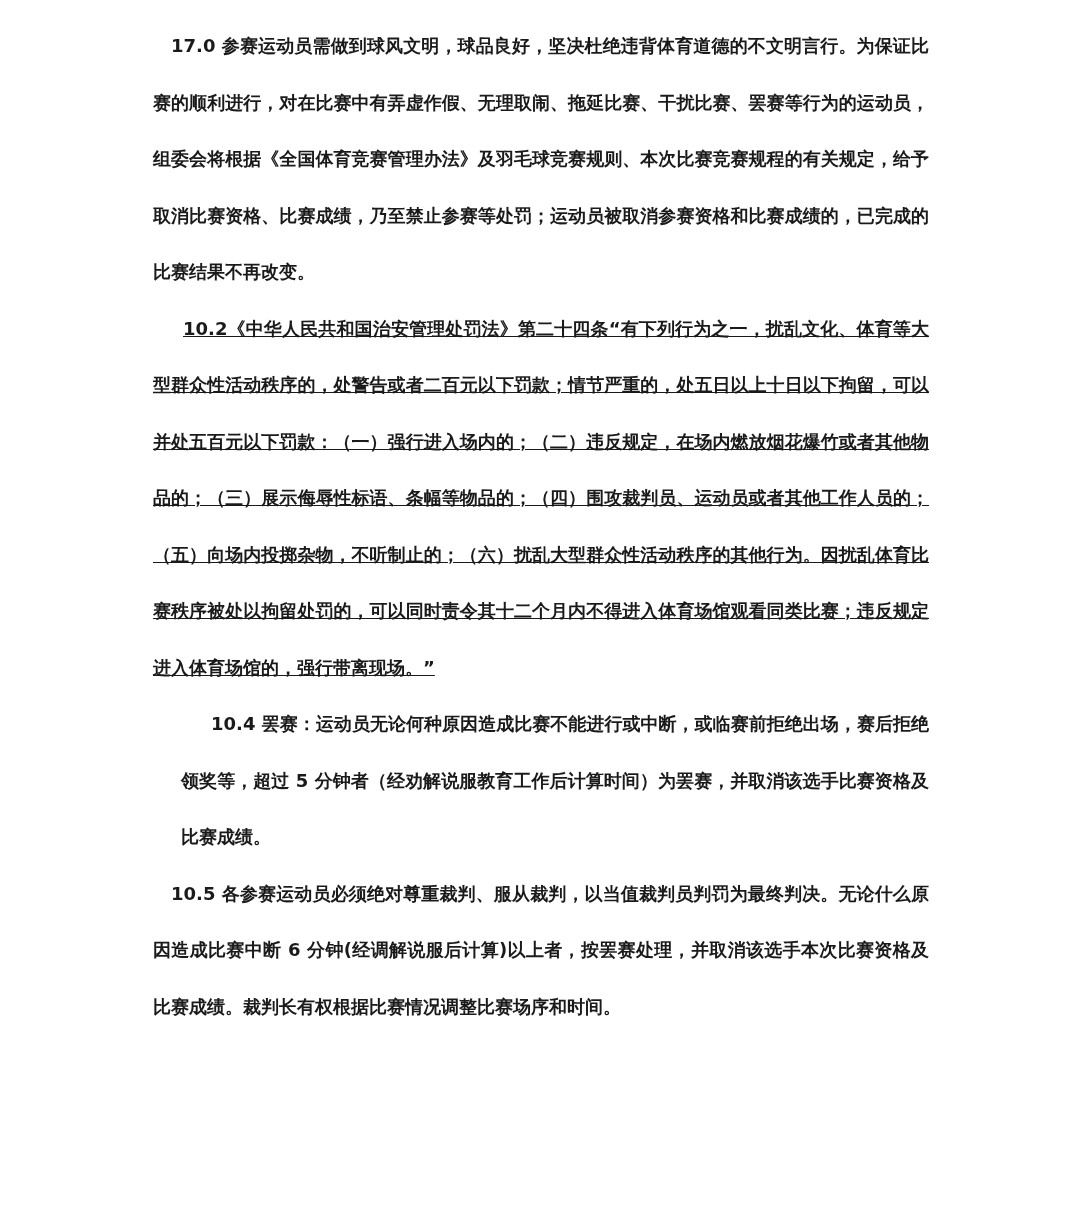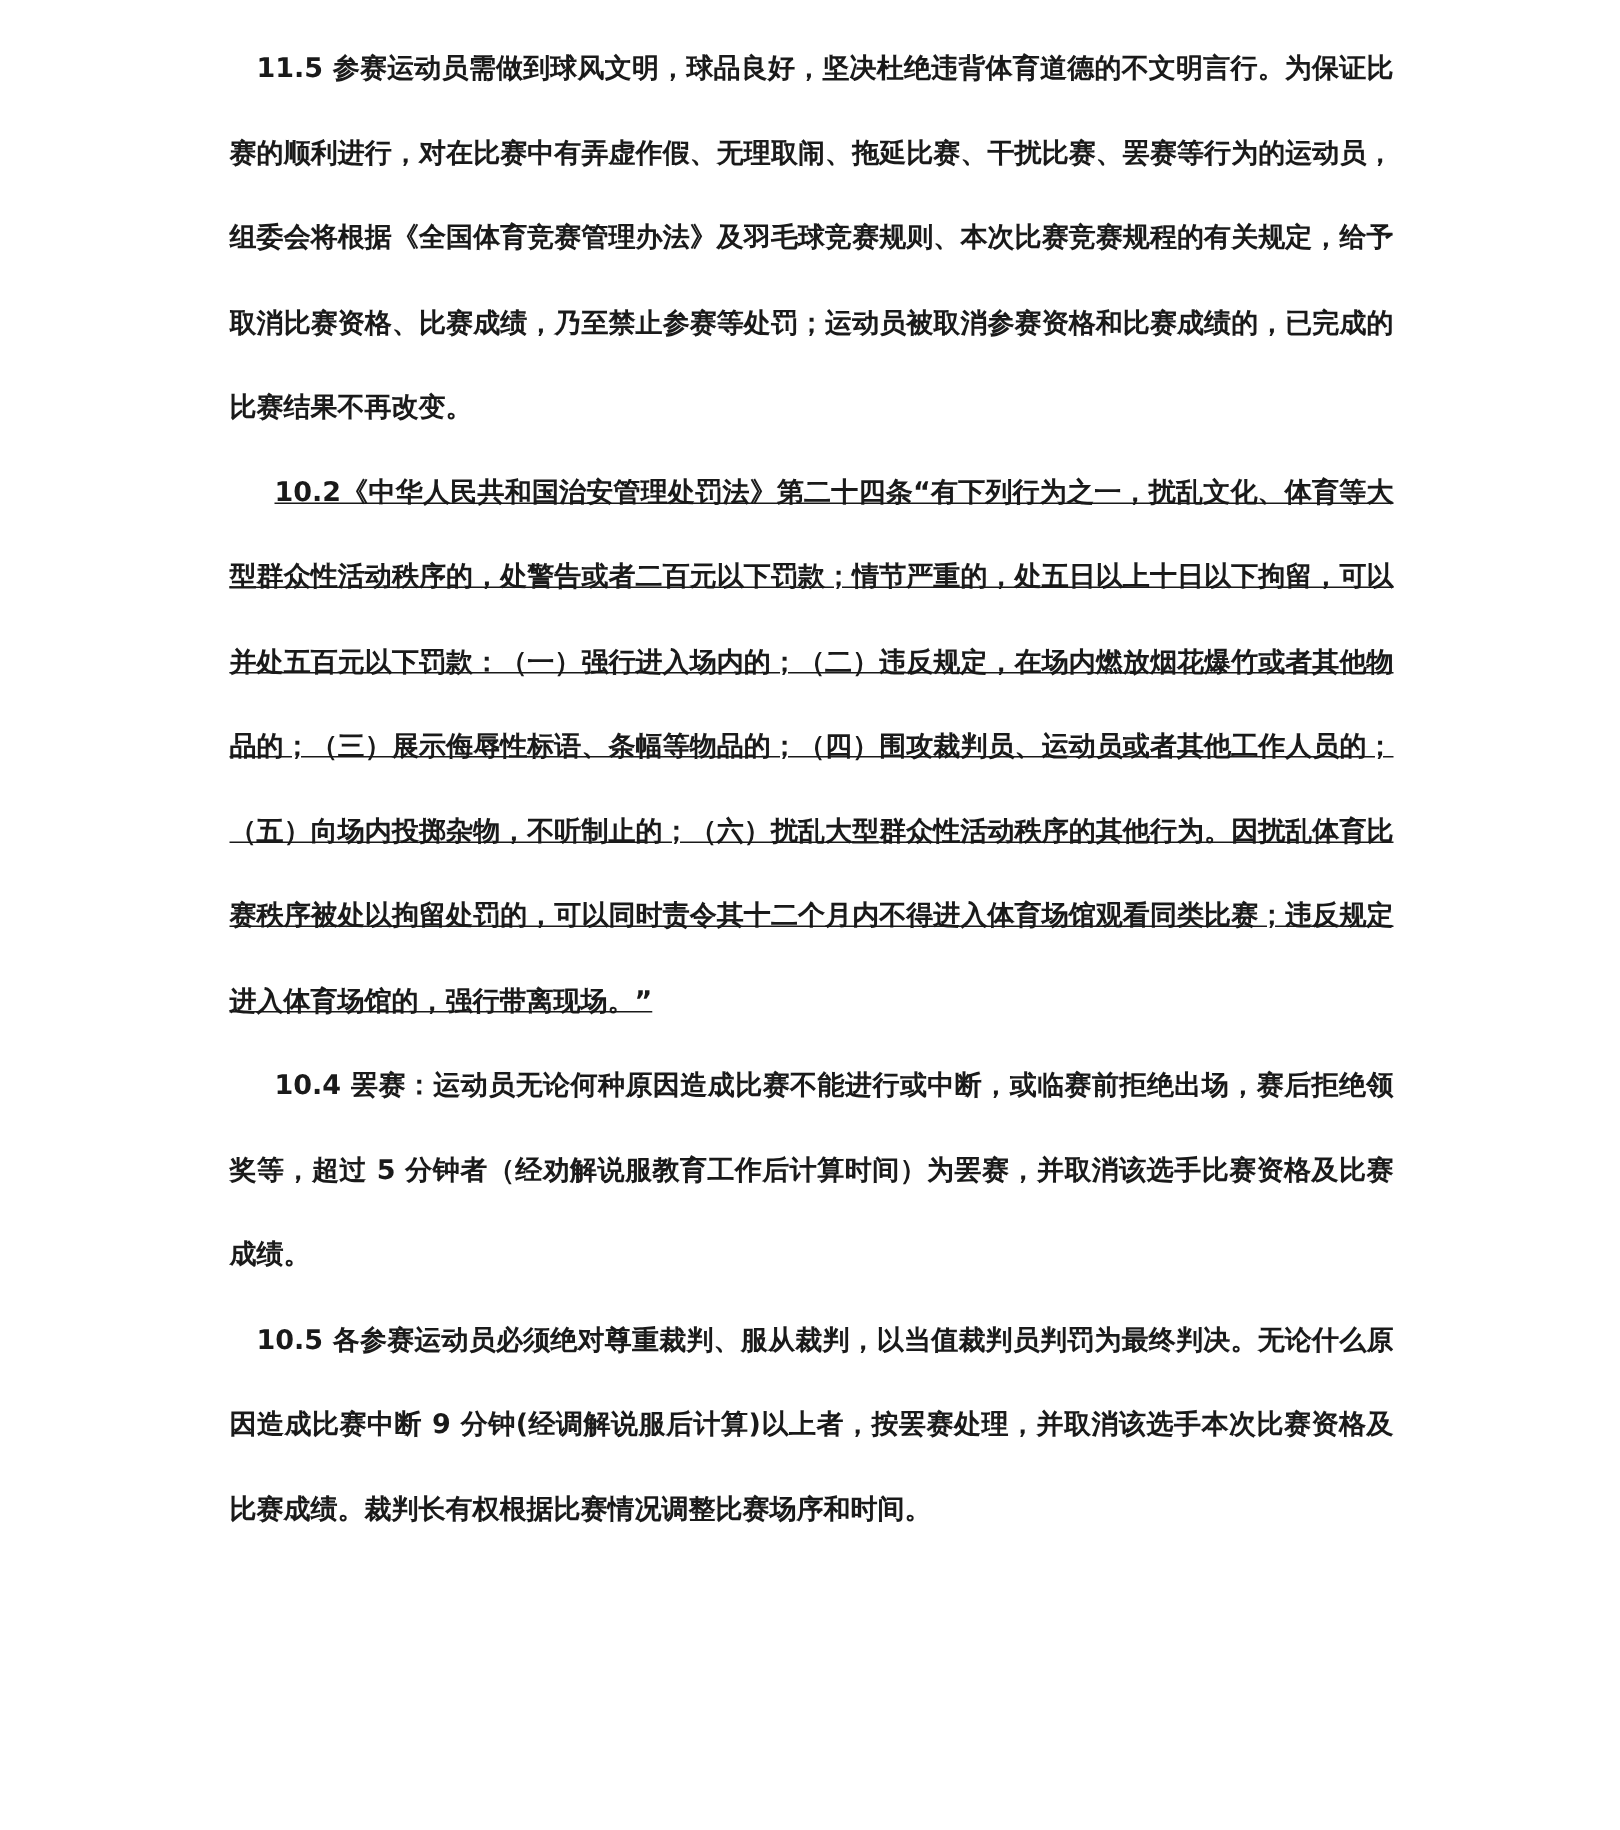--- a/index.html
+++ b/index.html
@@ -26,24 +26,24 @@
       text-align: justify;
       text-justify: inter-character;
     }
     .para {
       margin: 0;
       padding: 0;
     }
     .para.i1 { text-indent: 18px; }
     .para.i2 { text-indent: 30px; text-decoration: underline; }
     .para.i3 { text-indent: 38px; }
-    .para.i4 { text-indent: 30px; }
+    .para.i4 { text-indent: 30px; margin-left: 28px; }
     .para.i5 { text-indent: 18px; }
   </style>
 </head>
 <body>
 
 <div class="doc">
-  <p class="para i1">11.5 参赛运动员需做到球风文明，球品良好，坚决杜绝违背体育道德的不文明言行。为保证比赛的顺利进行，对在比赛中有弄虚作假、无理取闹、拖延比赛、干扰比赛、罢赛等行为的运动员，组委会将根据《全国体育竞赛管理办法》及羽毛球竞赛规则、本次比赛竞赛规程的有关规定，给予取消比赛资格、比赛成绩，乃至禁止参赛等处罚；运动员被取消参赛资格和比赛成绩的，已完成的比赛结果不再改变。</p>
+  <p class="para i1">17.0 参赛运动员需做到球风文明，球品良好，坚决杜绝违背体育道德的不文明言行。为保证比赛的顺利进行，对在比赛中有弄虚作假、无理取闹、拖延比赛、干扰比赛、罢赛等行为的运动员，组委会将根据《全国体育竞赛管理办法》及羽毛球竞赛规则、本次比赛竞赛规程的有关规定，给予取消比赛资格、比赛成绩，乃至禁止参赛等处罚；运动员被取消参赛资格和比赛成绩的，已完成的比赛结果不再改变。</p>
   <p class="para i2">10.2《中华人民共和国治安管理处罚法》第二十四条“有下列行为之一，扰乱文化、体育等大型群众性活动秩序的，处警告或者二百元以下罚款；情节严重的，处五日以上十日以下拘留，可以并处五百元以下罚款：（一）强行进入场内的；（二）违反规定，在场内燃放烟花爆竹或者其他物品的；（三）展示侮辱性标语、条幅等物品的；（四）围攻裁判员、运动员或者其他工作人员的；（五）向场内投掷杂物，不听制止的；（六）扰乱大型群众性活动秩序的其他行为。因扰乱体育比赛秩序被处以拘留处罚的，可以同时责令其十二个月内不得进入体育场馆观看同类比赛；违反规定进入体育场馆的，强行带离现场。”</p>
   <p class="para i4">10.4 罢赛：运动员无论何种原因造成比赛不能进行或中断，或临赛前拒绝出场，赛后拒绝领奖等，超过 5 分钟者（经劝解说服教育工作后计算时间）为罢赛，并取消该选手比赛资格及比赛成绩。</p>
-  <p class="para i5">10.5 各参赛运动员必须绝对尊重裁判、服从裁判，以当值裁判员判罚为最终判决。无论什么原因造成比赛中断 9 分钟(经调解说服后计算)以上者，按罢赛处理，并取消该选手本次比赛资格及比赛成绩。裁判长有权根据比赛情况调整比赛场序和时间。</p>
+  <p class="para i5">10.5 各参赛运动员必须绝对尊重裁判、服从裁判，以当值裁判员判罚为最终判决。无论什么原因造成比赛中断 6 分钟(经调解说服后计算)以上者，按罢赛处理，并取消该选手本次比赛资格及比赛成绩。裁判长有权根据比赛情况调整比赛场序和时间。</p>
 </div>
 
 </body></html>

